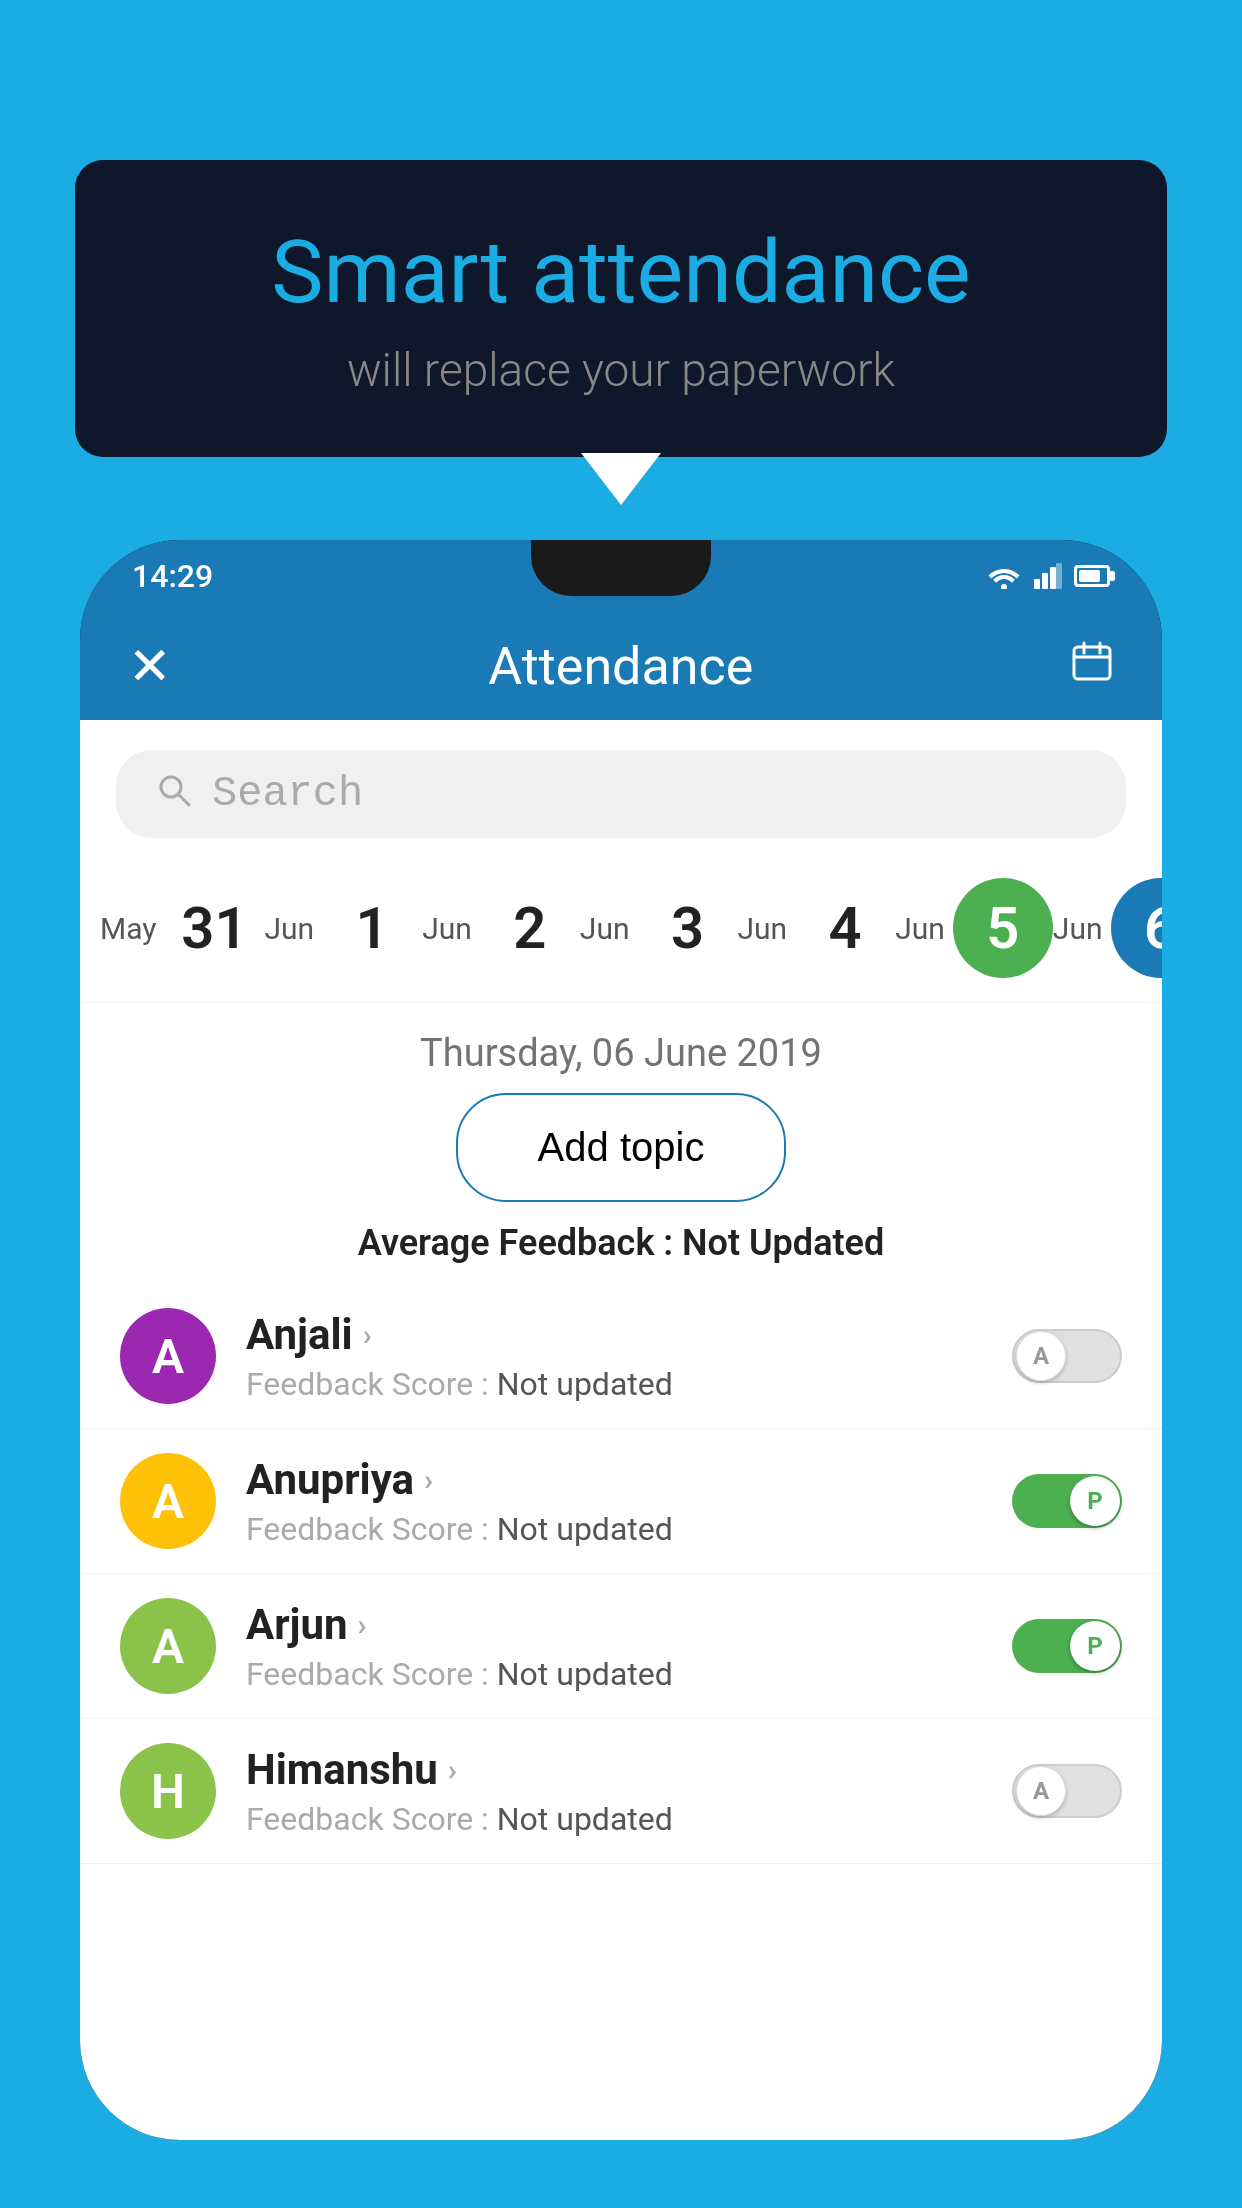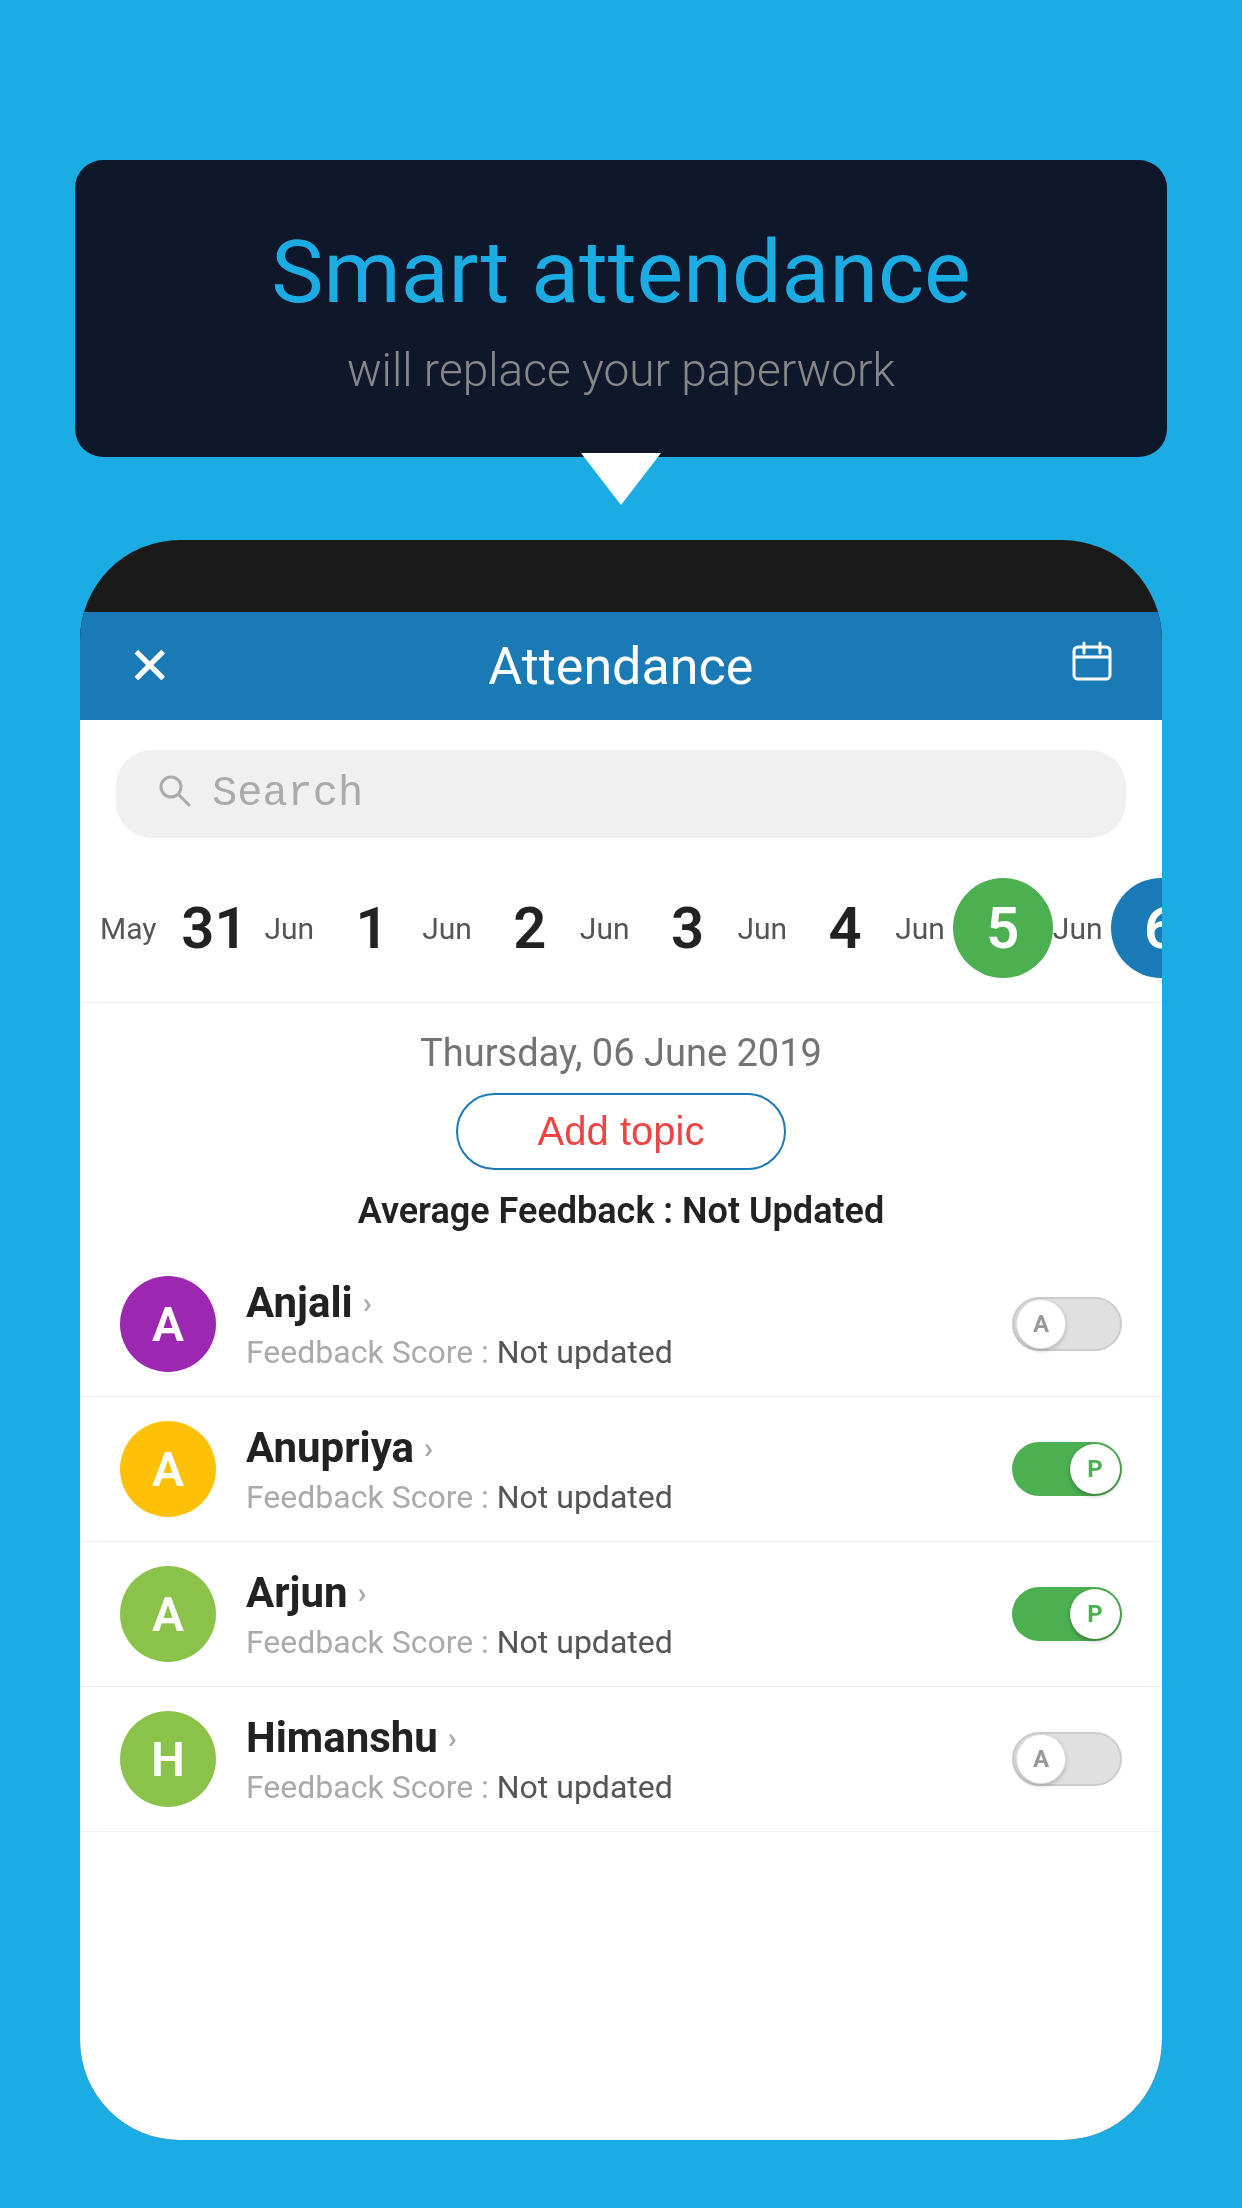--- a/index.html
+++ b/index.html
@@ -259,23 +259,23 @@
       font-size: 38px;
       color: #737373;
     }
 
     
     .add-topic-btn {
       display: block;
       margin: 0 auto 20px;
       border: 2px solid #1a7ab5;
       background: white;
-      color: #ef4444;
+      color: #000000;
       border-radius: 50px;
-      padding: 14px 80px;
+      padding: 30px 80px;
       font-size: 40px;
       cursor: pointer;
     }
 
     
     .avg-feedback {
       text-align: center;
       font-size: 36px;
       color: #888;
       margin-bottom: 20px;
@@ -442,20 +442,39 @@
 <div class="phone-container">
   <div class="phone-frame">
 
     <div class="phone-notch"></div>
 
     <div class="phone-btn-right"></div>
     <div class="phone-btn-left-1"></div>
     <div class="phone-btn-left-2"></div>
     <div class="phone-btn-left-3"></div>
 
+    <div class="status-bar">
+      <span class="status-time">14:29</span>
+      <div class="status-icons">
+        <svg width="36" height="26" viewBox="0 0 36 26" fill="white">
+          <path d="M18 6C12 6 6.5 8.5 2.5 12.5L5.5 15.5C8.7 12.3 13.1 10 18 10C22.9 10 27.3 12.3 30.5 15.5L33.5 12.5C29.5 8.5 24 6 18 6Z"></path>
+          <path d="M18 12C13.8 12 10 13.8 7.2 16.8L10.2 19.8C12.2 17.6 14.9 16 18 16C21.1 16 23.8 17.6 25.8 19.8L28.8 16.8C26 13.8 22.2 12 18 12Z"></path>
+          <circle cx="18" cy="24" r="3"></circle>
+        </svg>
+        <svg width="28" height="26" viewBox="0 0 28 26" fill="white">
+          <rect x="0" y="16" width="6" height="10" rx="1"></rect>
+          <rect x="8" y="10" width="6" height="16" rx="1"></rect>
+          <rect x="16" y="4" width="6" height="22" rx="1"></rect>
+          <rect x="22" y="0" width="6" height="26" rx="1" opacity="0.4"></rect>
+        </svg>
+        <div class="status-icon-battery">
+          <div class="battery-fill"></div>
+        </div>
+      </div>
+    </div>
 
     <div class="app-header">
       <span class="header-close">✕</span>
       <span class="header-title">Attendance</span>
       <span class="header-calendar">
         <svg width="44" height="44" viewBox="0 0 44 44" fill="white">
           <rect x="4" y="8" width="36" height="32" rx="4" stroke="white" stroke-width="3" fill="none"></rect>
           <line x1="4" y1="18" x2="40" y2="18" stroke="white" stroke-width="3"></line>
           <line x1="14" y1="4" x2="14" y2="14" stroke="white" stroke-width="3" stroke-linecap="round"></line>
           <line x1="30" y1="4" x2="30" y2="14" stroke="white" stroke-width="3" stroke-linecap="round"></line>

